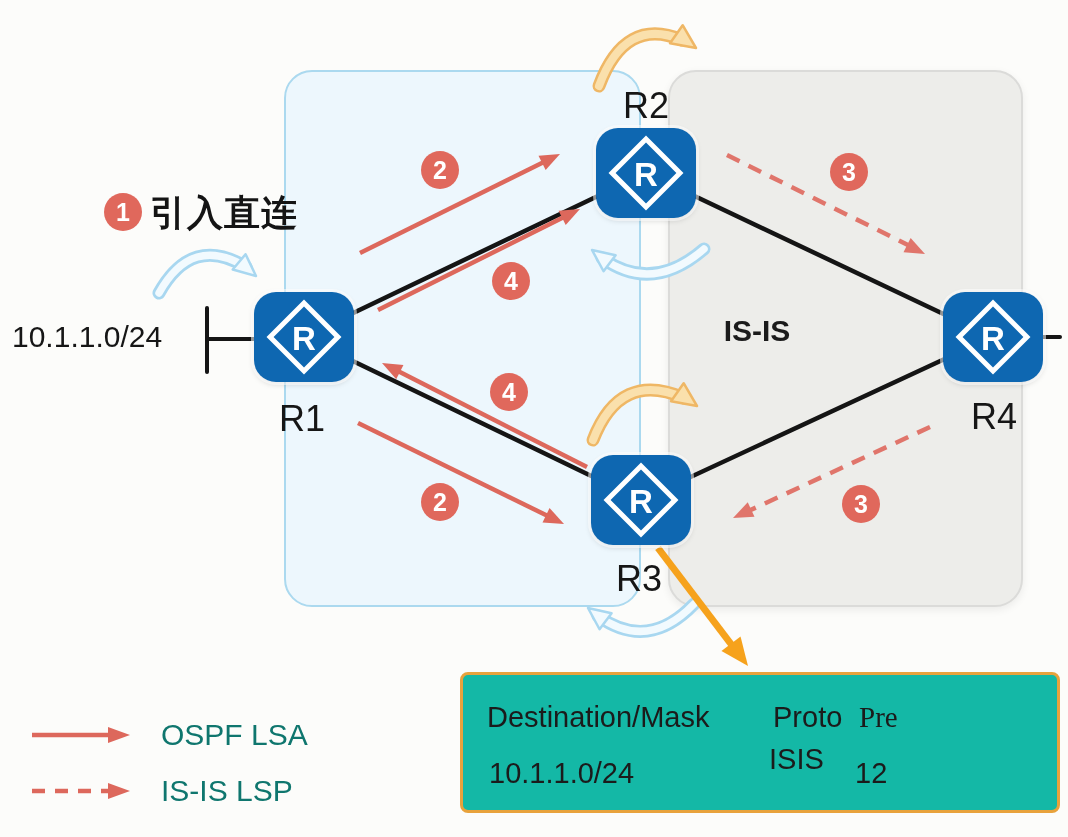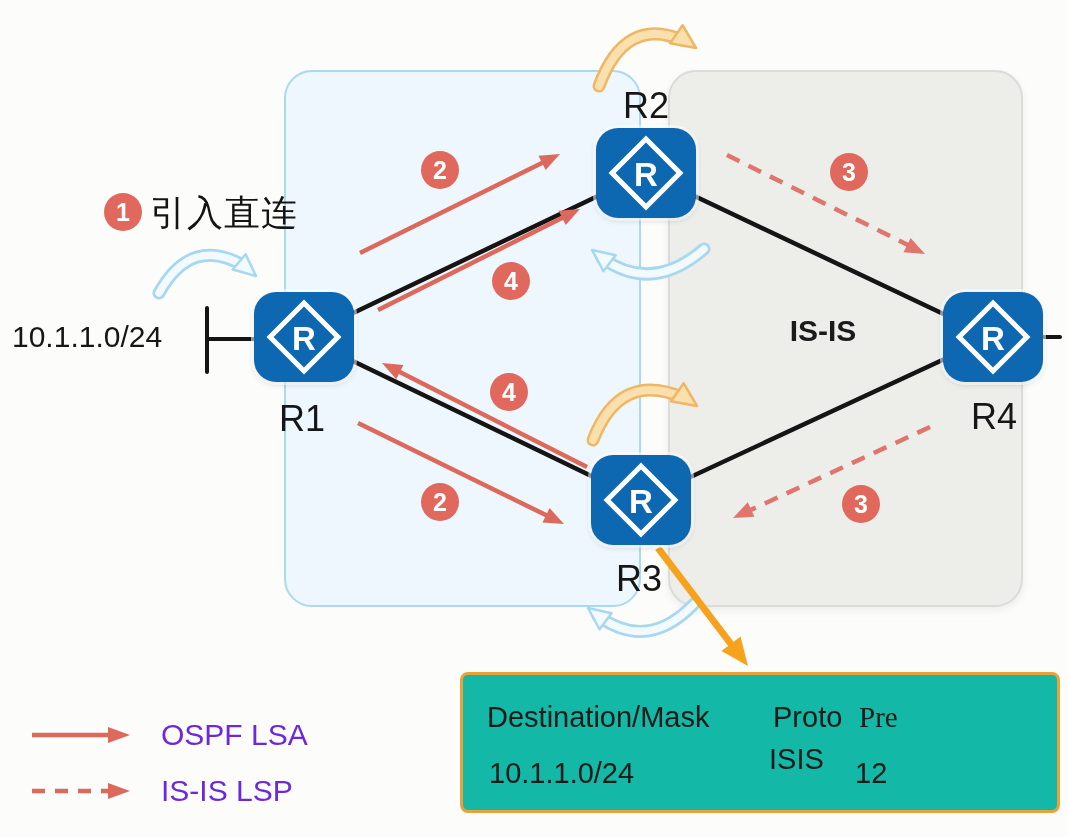--- a/index.html
+++ b/index.html
@@ -25,27 +25,27 @@
   .router svg{display:block;}
   .lbl{position:absolute;z-index:4;font-size:36px;line-height:34px;text-align:center;color:#161616;}
   .domain-lbl{position:absolute;z-index:4;font-size:30px;font-weight:bold;text-align:center;width:120px;color:#1b1b1b;}
   .badge{
     position:absolute;z-index:5;width:38px;height:38px;border-radius:50%;
     background:#E0685C;color:#fff;font-size:25px;font-weight:bold;
     text-align:center;line-height:38px;
   }
   .intro-text{
     position:absolute;left:150px;top:189px;z-index:5;
-    font-size:36px;font-weight:normal;color:#141414;letter-spacing:1px;white-space:nowrap;
+    font-size:36px;font-weight:bold;color:#141414;letter-spacing:1px;white-space:nowrap;
   }
   .net-lbl{position:absolute;left:12px;top:320px;z-index:4;font-size:30px;color:#161616;white-space:nowrap;}
   .legend{position:absolute;left:30px;top:712px;z-index:4;}
   .legend-row{display:flex;align-items:center;height:46px;margin-bottom:10px;}
   .legend-row svg{margin-right:26px;}
-  .legend-label{font-size:30px;color:#6d28d9;white-space:nowrap;}
+  .legend-label{font-size:30px;color:#0f766e;white-space:nowrap;}
   .route-table{
     position:absolute;left:460px;top:672px;width:600px;height:141px;z-index:6;
     background:#14b8a6;border:3px solid #E8A23C;border-radius:8px;box-sizing:border-box;
   }
   .route-table span{position:absolute;font-size:29px;color:#1b1b1b;white-space:nowrap;}
   .rt-h0{left:24px;top:26px;}
   .rt-h1{left:310px;top:26px;}
   .rt-h2{left:396px;top:26px;font-family:Liberation Serif, serif;}
   .rt-c0{left:26px;top:82px;}
   .rt-c1{left:306px;top:68px;}
@@ -158,21 +158,21 @@
       <rect x="26" y="21" width="48" height="48" transform="rotate(45 50 45)" fill="none" stroke="#fff" stroke-width="5"></rect>
       <text x="50" y="46" text-anchor="middle" dominant-baseline="central" fill="#fff" font-size="33" font-weight="bold">R</text>
     </svg>
   </div>
 
   <div class="lbl" style="left:270px;top:402px;width:64px;">R1</div>
   <div class="lbl" style="left:614px;top:89px;width:64px;">R2</div>
   <div class="lbl" style="left:607px;top:562px;width:64px;">R3</div>
   <div class="lbl" style="left:962px;top:400px;width:64px;">R4</div>
 
-  <div class="domain-lbl" style="left:763px;top:314px;">IS-IS</div>
+  <div class="domain-lbl" style="left:697px;top:314px;">IS-IS</div>
 
   <div class="net-lbl">10.1.1.0/24</div>
 
   <div class="badge" style="left:104px;top:193px;">1</div>
   <div class="intro-text">引入直连</div>
 
   <div class="badge" style="left:421px;top:151px;">2</div>
   <div class="badge" style="left:492px;top:262px;">4</div>
   <div class="badge" style="left:421px;top:483px;">2</div>
   <div class="badge" style="left:490px;top:373px;">4</div>

